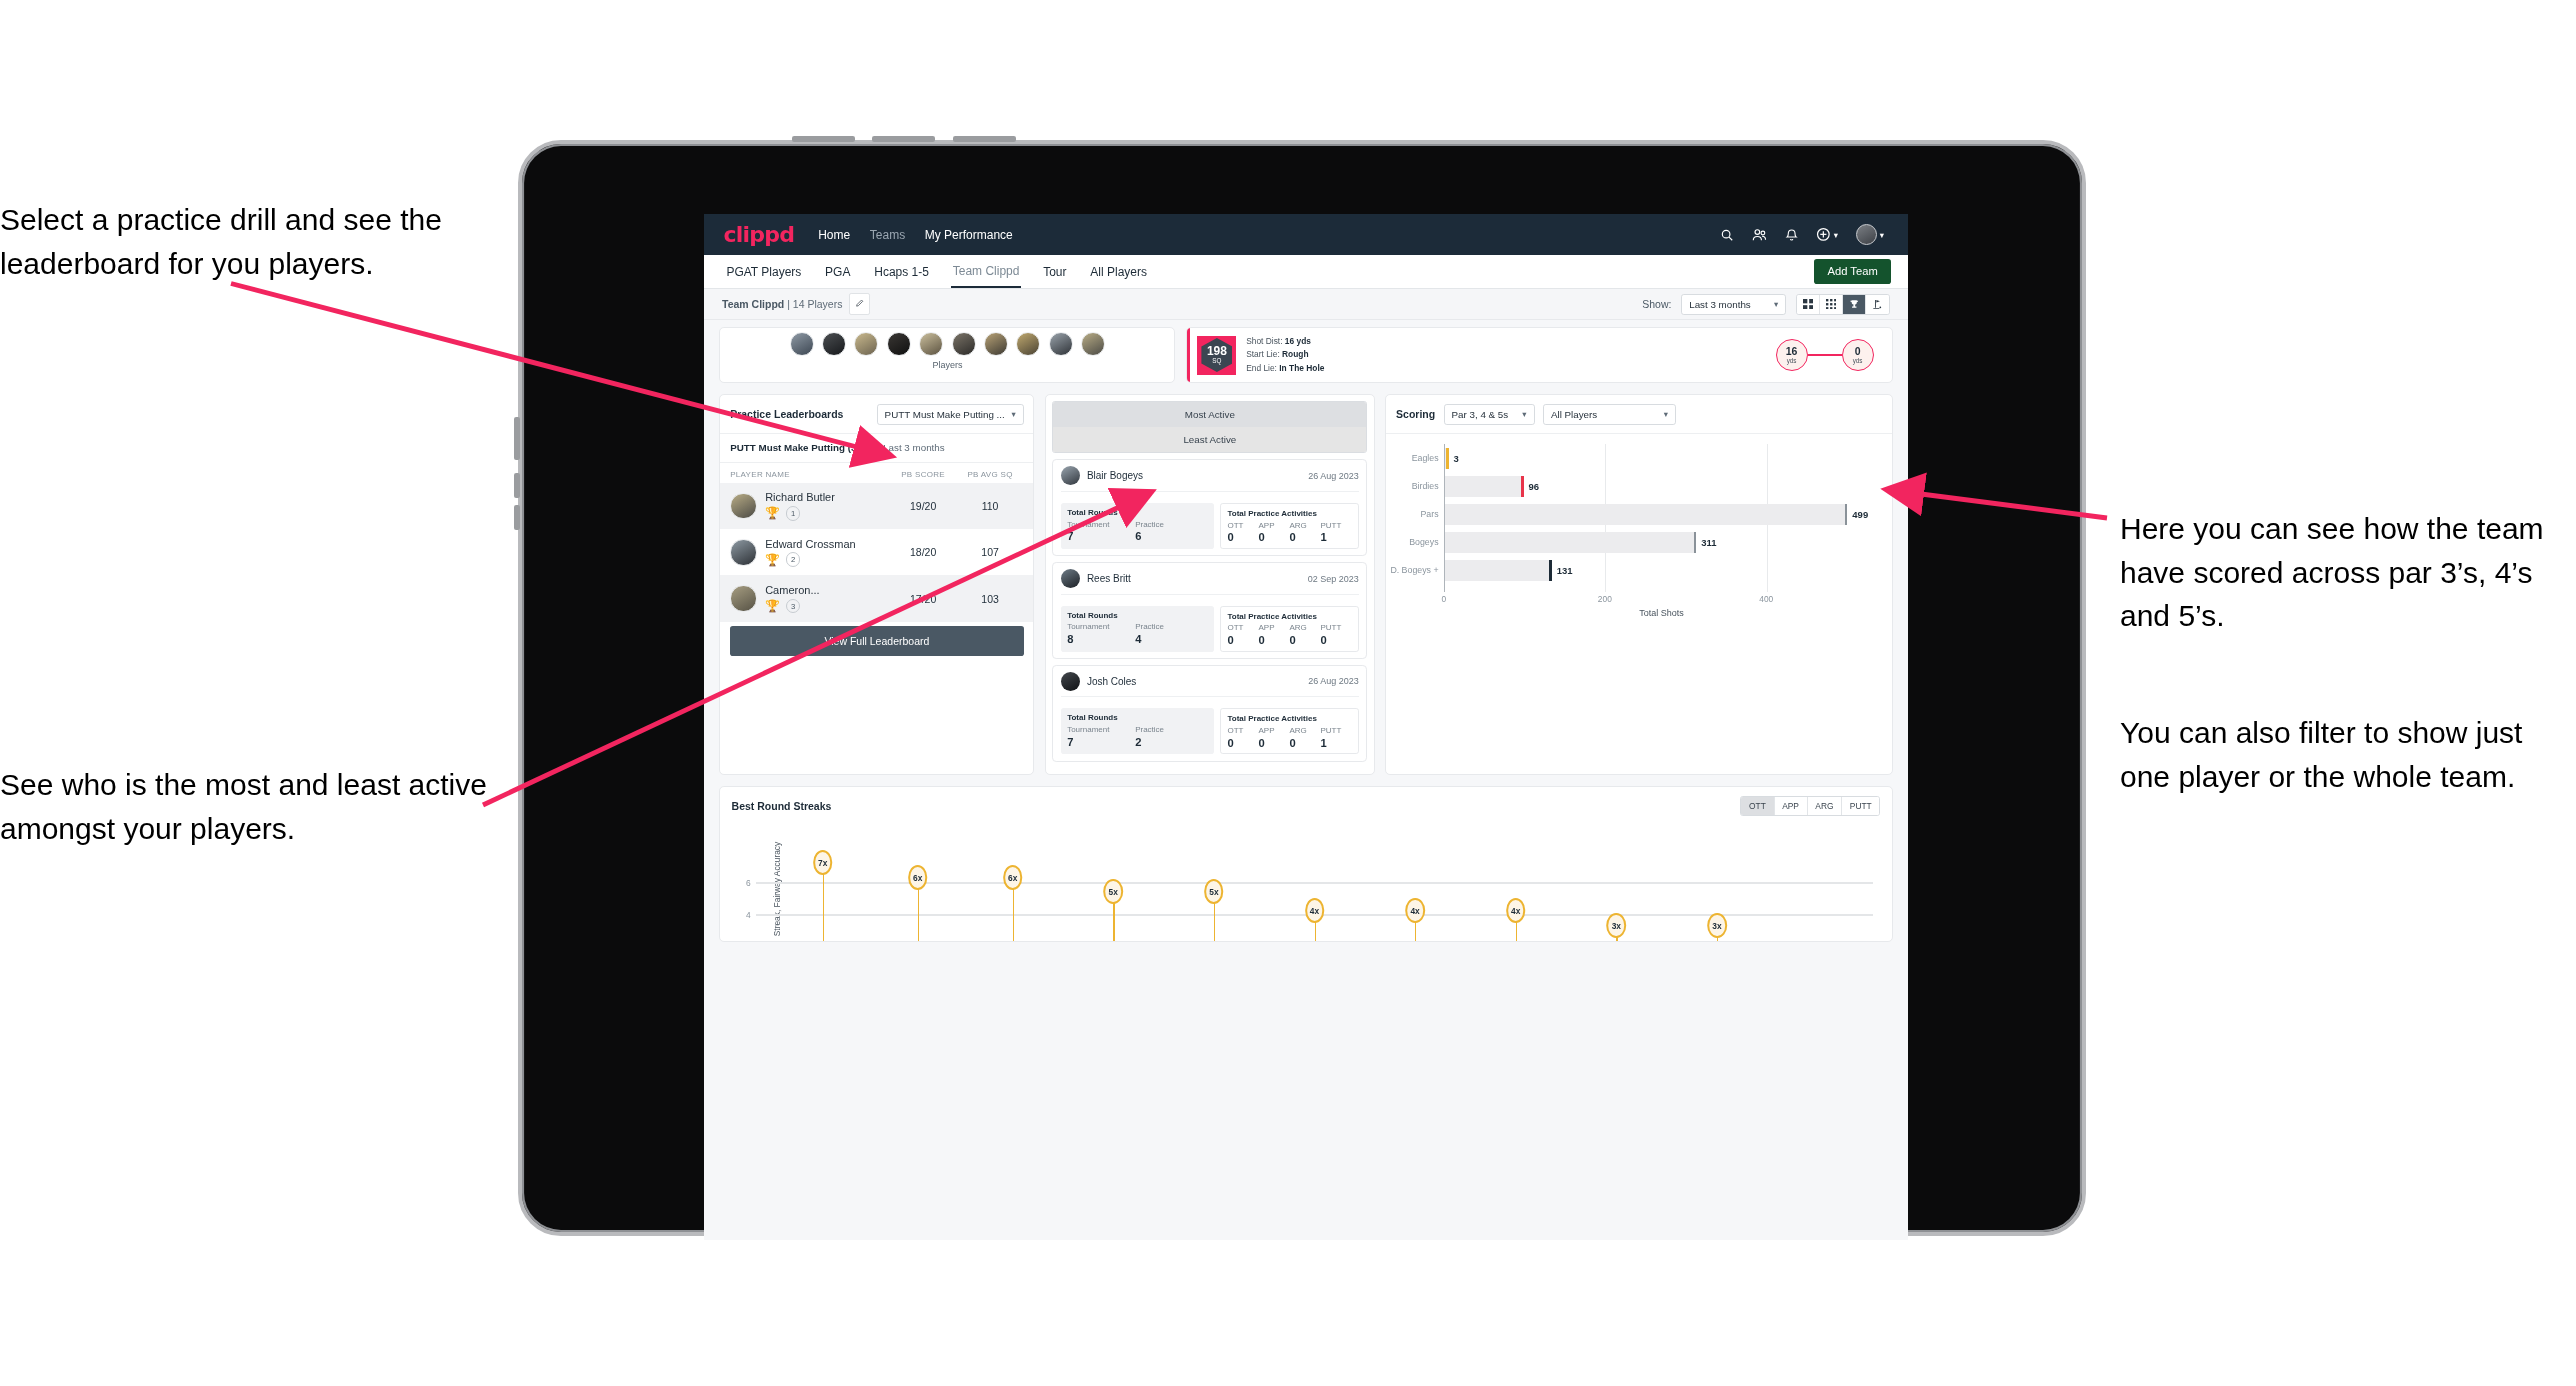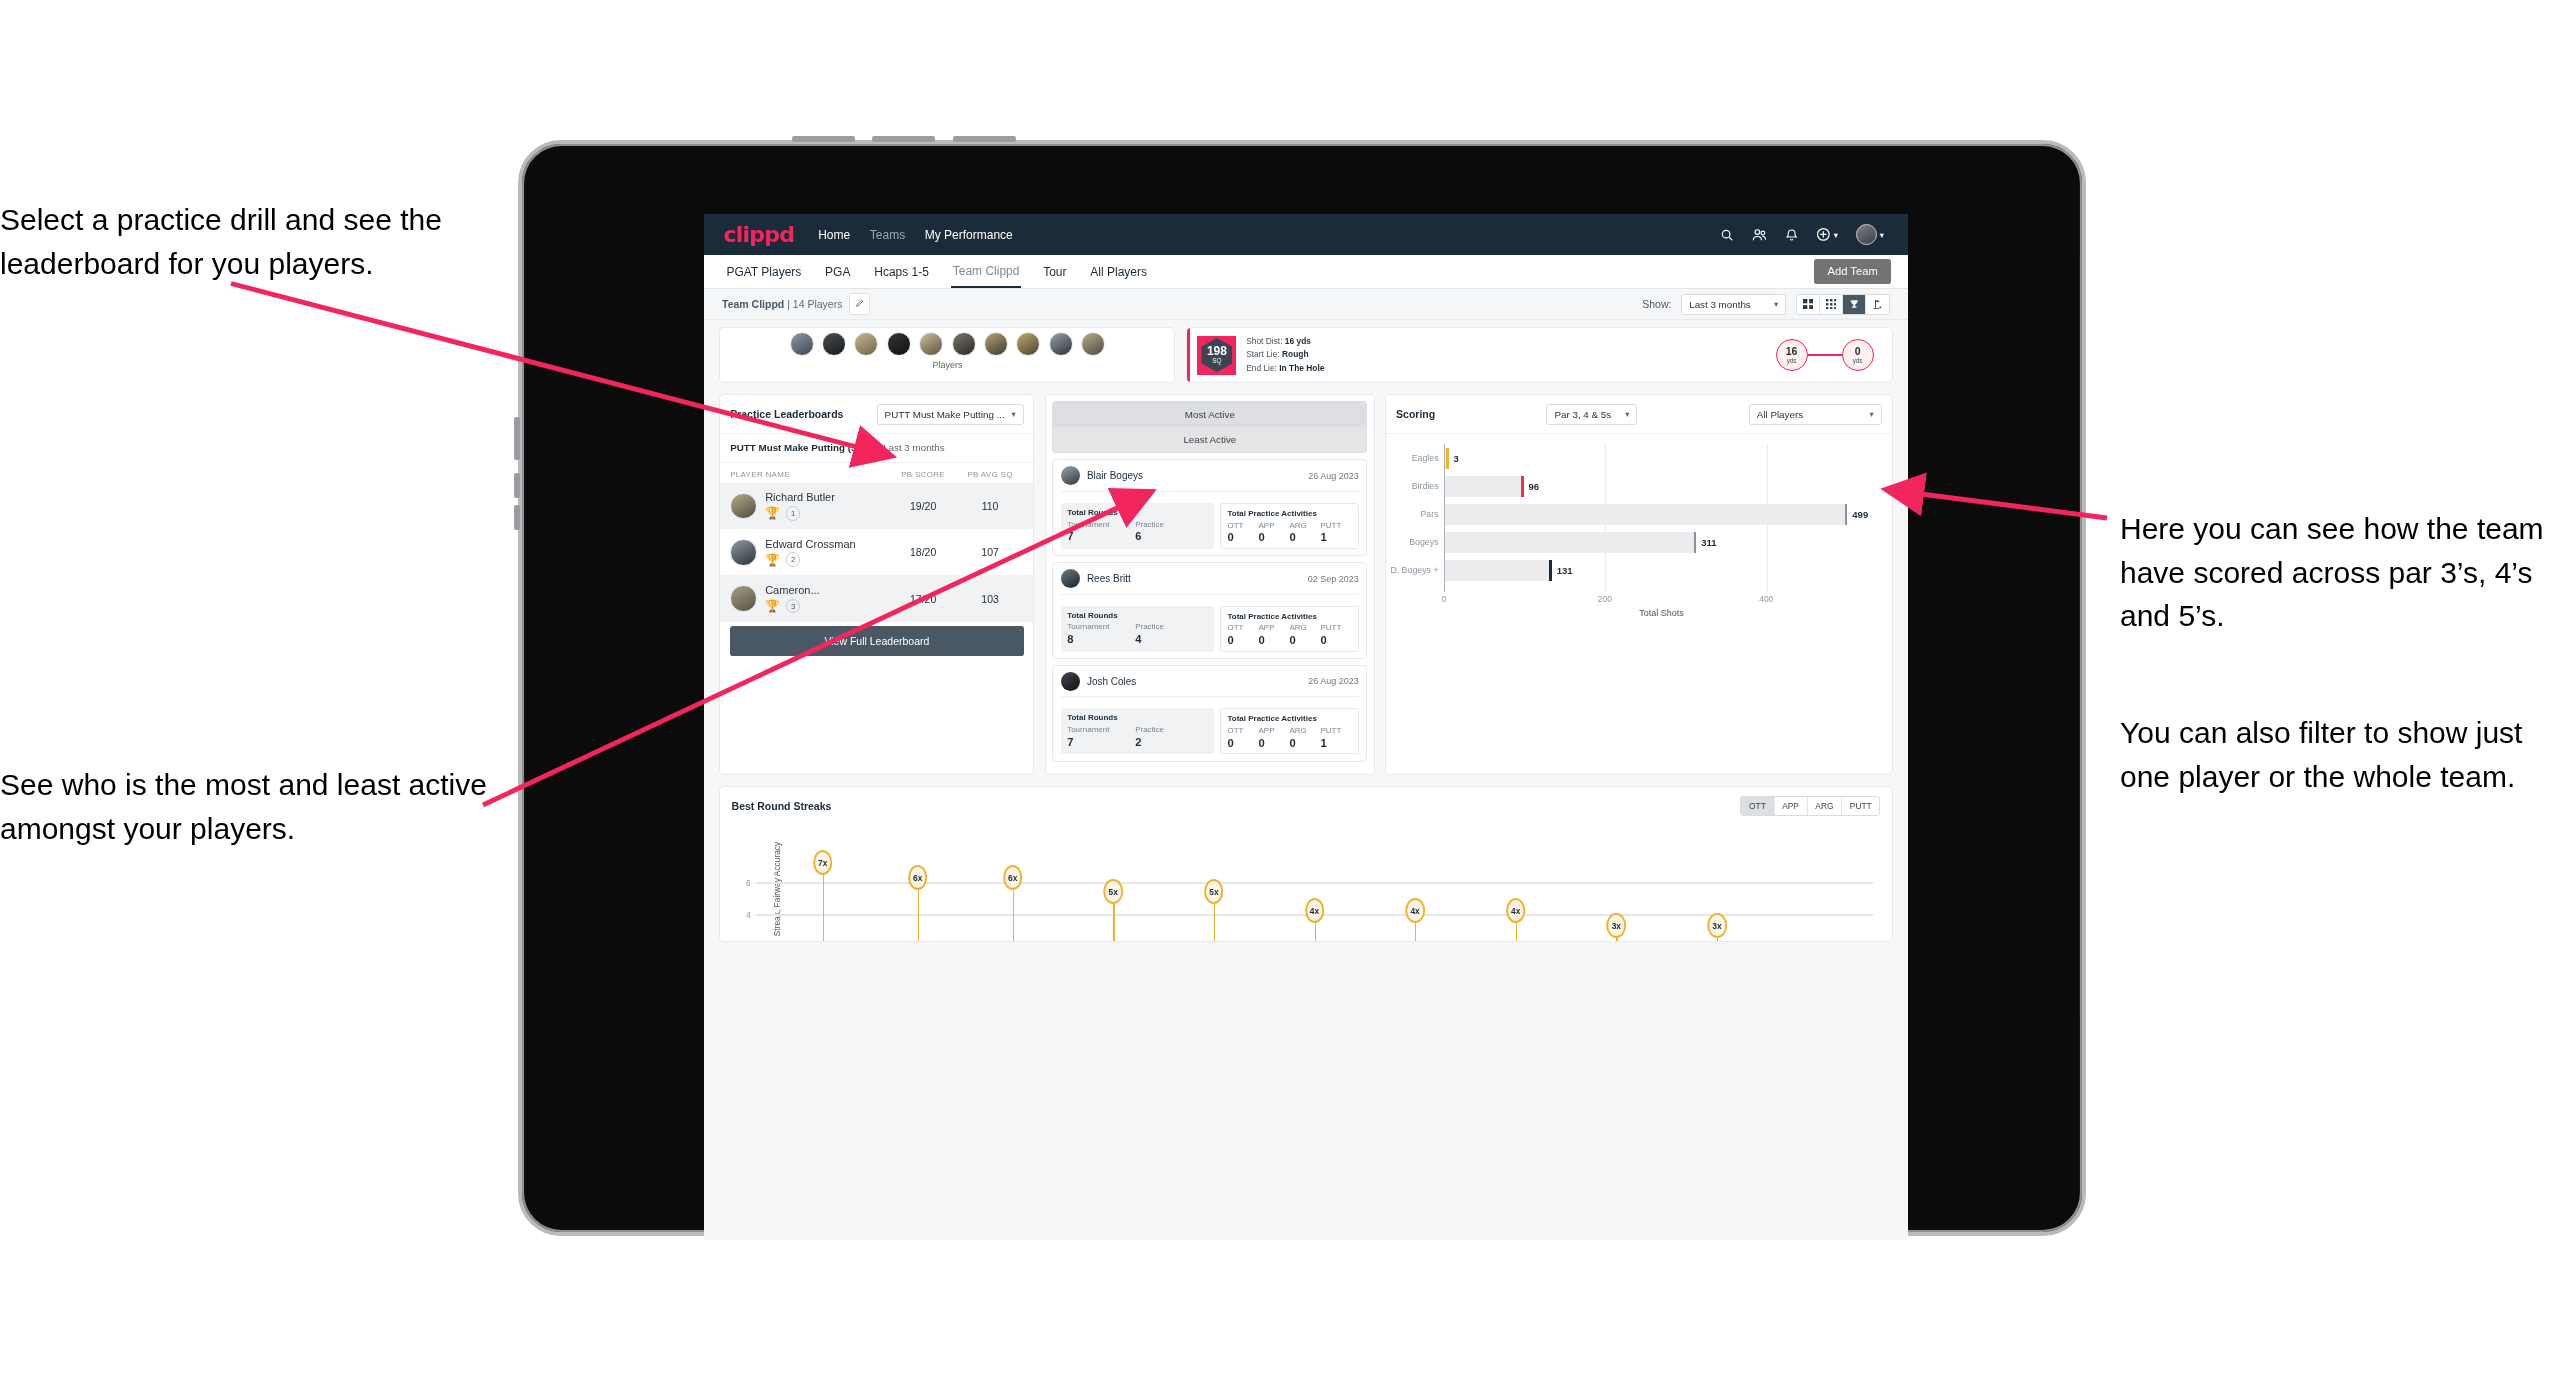--- a/index.html
+++ b/index.html
@@ -93,21 +93,21 @@
     border-bottom: 0.7px solid #e3e6e9;
     display: flex;
     align-items: center;
     padding: 0 21px;
     position: relative;
   }
   .tab { font-size: 12px; color: #1d2b37; margin-right: 21px; padding: 8.4px 1.4px; }
   .tab.active { color: #7d8a95; border-bottom: 2.1px solid #1c2b39; }
   .add-team {
     position: absolute; right: 17px; top: 4.2px;
-    background: #737373; color: #ffffff;
+    background: #14532d; color: #ffffff;
     font-size: 11.2px; padding: 6.3px 13.3px; border-radius: 2.8px;
   }
 
   
   .subbar {
     height: 31px; background: #f5f6f8;
     display: flex; align-items: center;
     padding: 0 18px;
     border-bottom: 0.7px solid #e7e9ec;
   }
@@ -218,21 +218,21 @@
   .blk-rounds { background: #f1f2f4; flex: 0 0 153px; }
   .blk-acts { border: 0.7px solid #e7e9ec; flex: 1; }
   .blk-h { font-size: 8px; font-weight: 700; color: #1d2b37; margin-bottom: 2.8px; }
   .kv { display: flex; }
   .kvc { }
   .kvc .k { font-size: 8px; color: #7b858e; }
   .kvc .v { font-size: 11.2px; font-weight: 700; color: #1d2b37; margin-top: 1.4px; }
   .blk-rounds .kvc { width: 68px; }
   .blk-acts .kvc { width: 31px; }
 
-  .sc-head { display: flex; align-items: center; padding: 8.4px 9.8px; gap: 8.4px; border-bottom: 0.7px solid #edeff1; justify-content: space-between; }
+  .sc-head { display: flex; align-items: center; padding: 8.4px 9.8px; gap: 8.4px; border-bottom: 0.7px solid #edeff1; }
   .sc-title { font-size: 10.5px; font-weight: 700; color: #1d2b37; }
   .sc-sel1 { width: 91px; }
   .sc-sel2 { width: 133px; }
   .chartwrap { position: relative; padding: 9.8px 12.6px 4.2px 12.6px; height: 183px; }
   .plot { position: relative; height: 148px; margin-left: 45px; border-left: 1.4px solid #aeb4ba; }
   .gline { position: absolute; top: 0; bottom: 0; width: 0.7px; background: #e8eaec; }
   .brow { position: absolute; left: 0; height: 21px; }
   .blabel { position: absolute; right: 100%; margin-right: 6.3px; font-size: 8.8px; color: #8b959e; white-space: nowrap; top: 50%; transform: translateY(-50%); }
   .bfill { height: 100%; background: #ececee; }
   .bcap { position: absolute; top: 0; width: 2.8px; height: 100%; }

